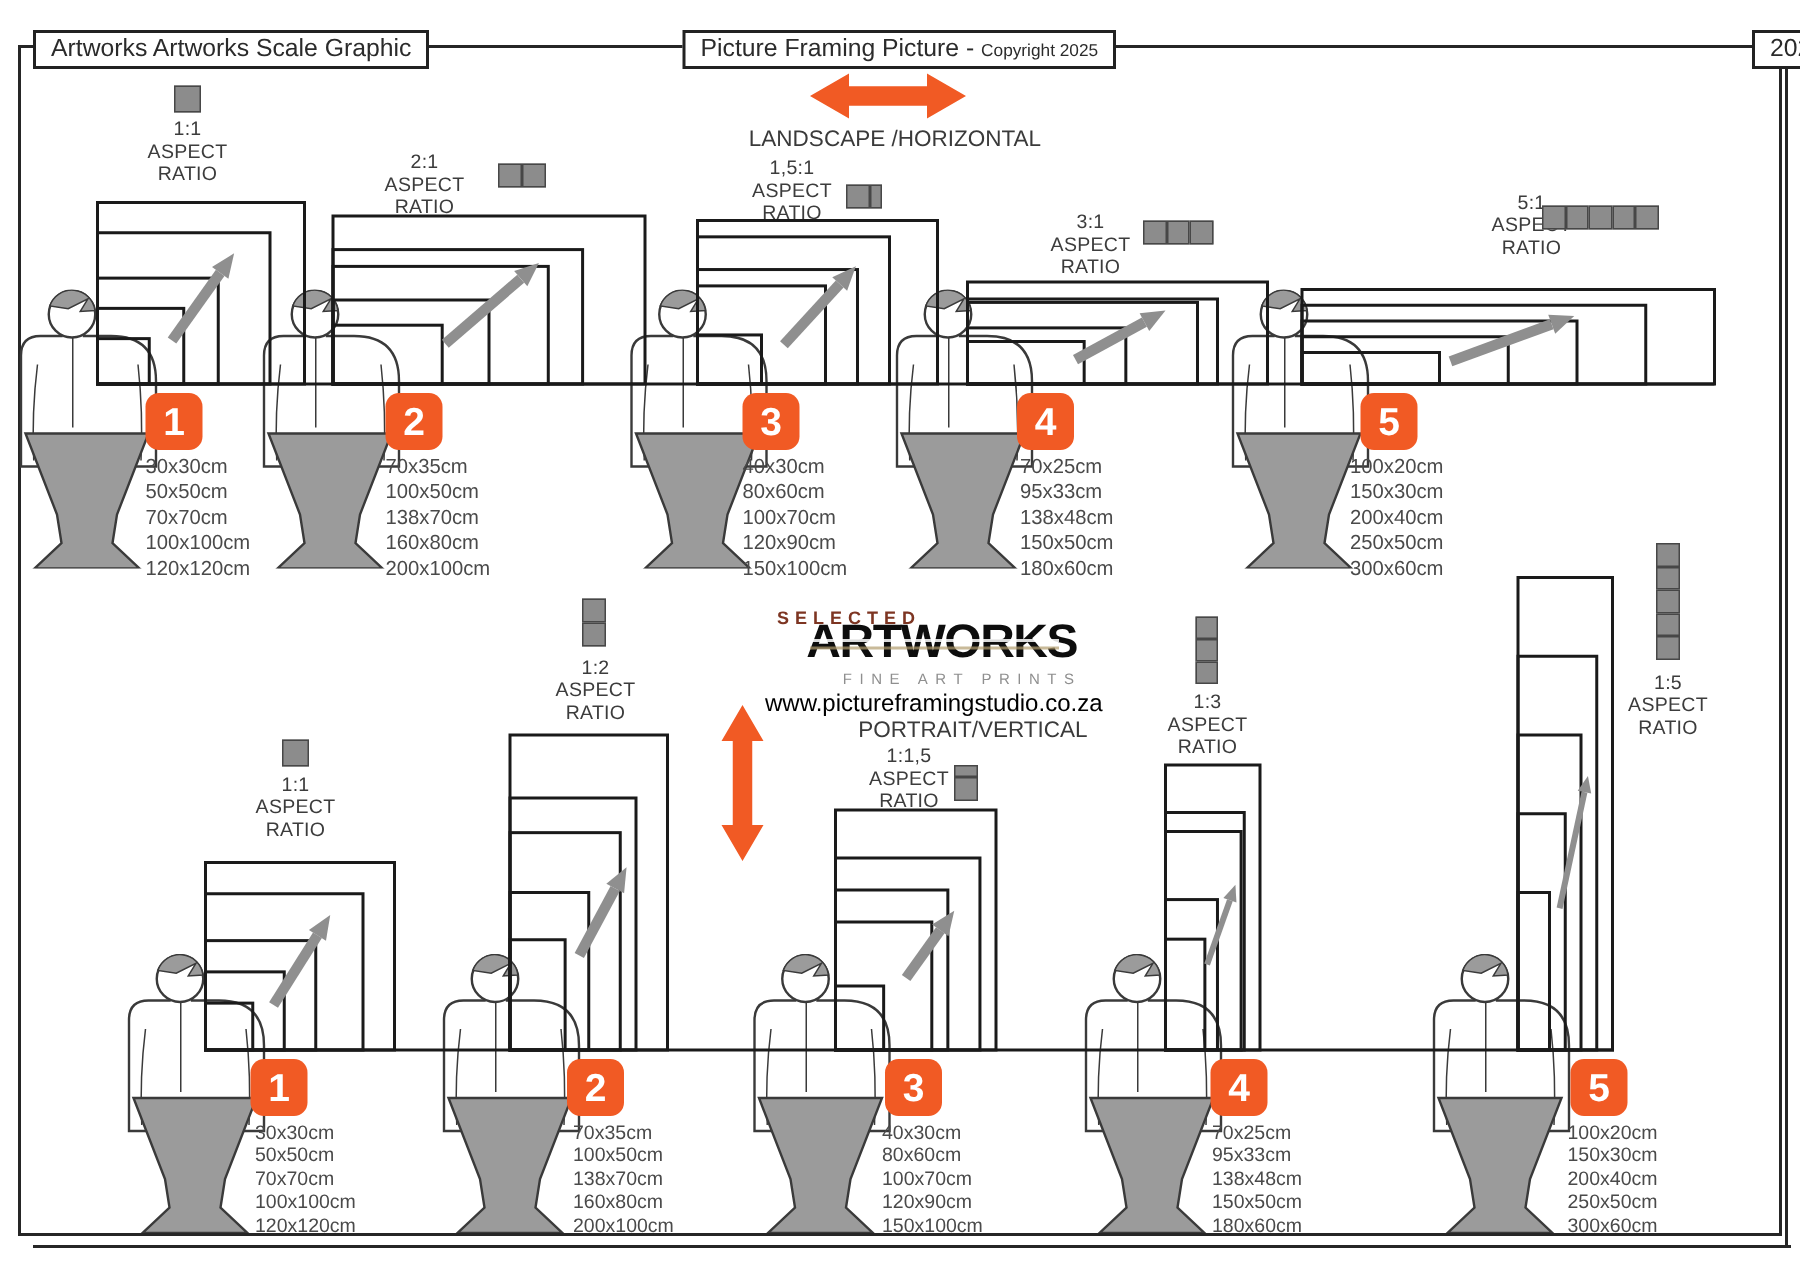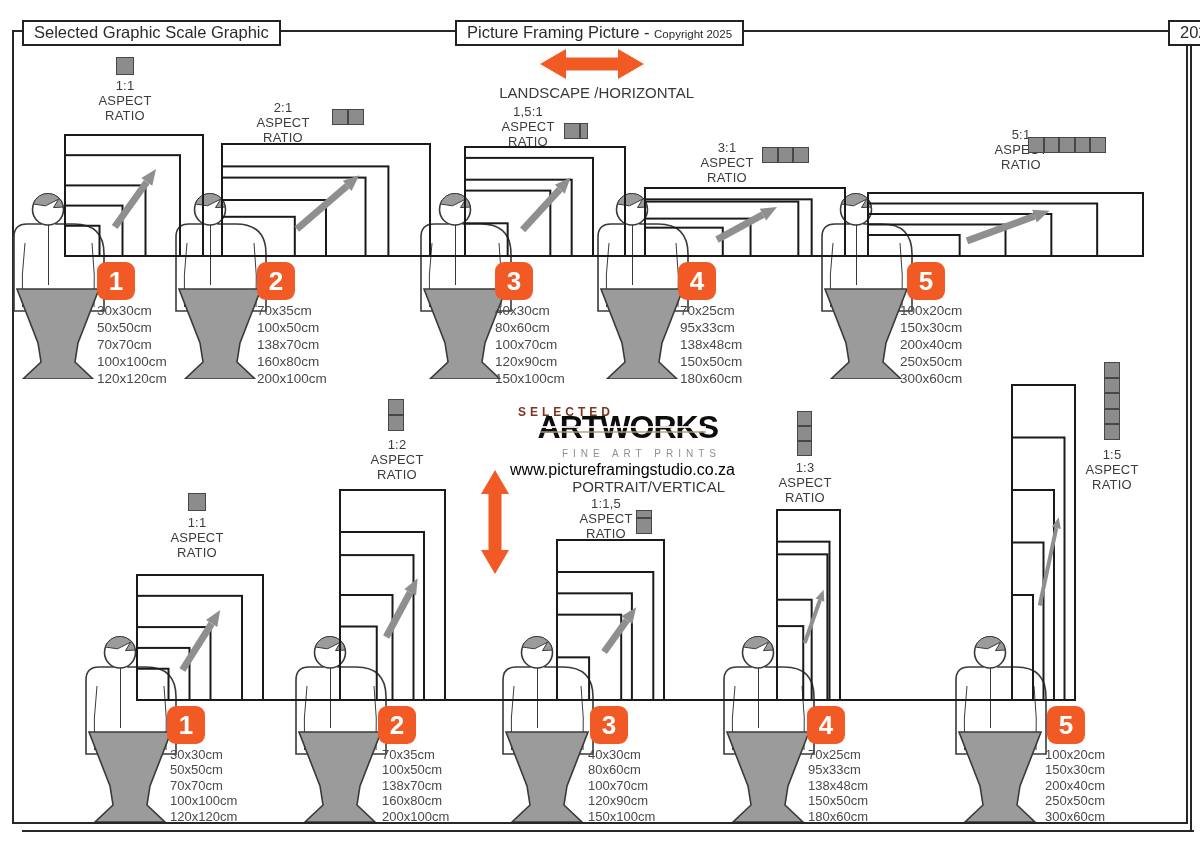--- a/index.html
+++ b/index.html
@@ -26,21 +26,21 @@
   .ctext{position:absolute;text-align:right;z-index:5}
   .orange-arrow{position:absolute;z-index:5}
 </style>
 </head>
 <body>
 
 <div class="border-main"></div>
 <div class="shadow" style="left:22px;top:830px;width:1172px;height:2px"></div>
 <div class="shadow" style="left:1190px;top:38px;width:2px;height:794px"></div>
 
-<div class="titlebox" style="left:22px;top:20px">Selected Graphic Scale Graphic</div>
+<div class="titlebox" style="left:22px;top:20px">Artworks Artworks Scale Graphic</div>
 <div class="titlebox" style="left:455px;top:20px">
   <span>Picture Framing Picture -</span>
   <span class="copyright">Copyright 2025</span>
 </div>
 <div class="titlebox" style="left:1168px;top:20px">2021-01</div>
 
 <svg class="orange-arrow" style="left:540px;top:47px" width="104" height="34" viewBox="0 0 104 34">
   <polygon points="0,17 26,2 26,10.5 78,10.5 78,2 104,17 78,32 78,23.5 26,23.5 26,32" fill="#F15A24"></polygon>
 </svg>
 <div class="ctext" style="left:494px;top:84px;width:200px;font-size:15px;color:#3a3a3a">LANDSCAPE /HORIZONTAL</div>

